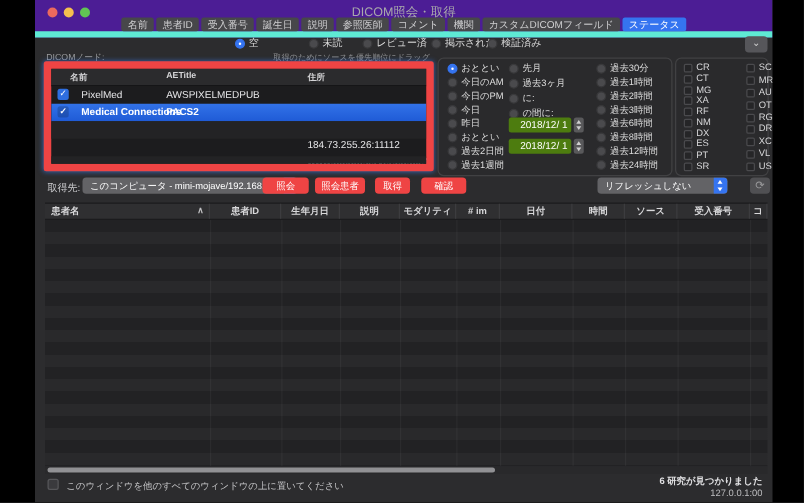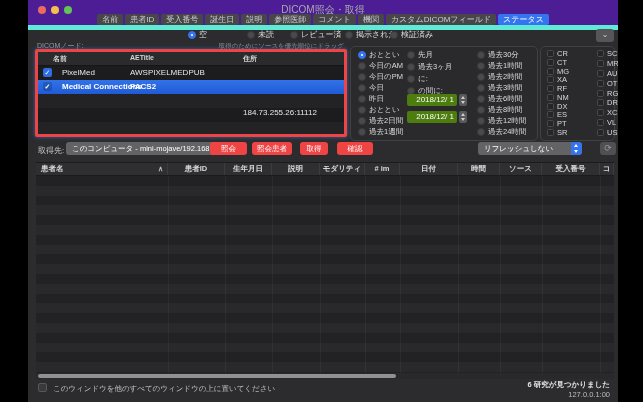--- a/index.html
+++ b/index.html
@@ -24,21 +24,21 @@
   .radio.sel{background:#3574f0;border-color:#3574f0;}
   .radio.sel::after{content:"";position:absolute;left:2px;top:2px;width:2px;height:2px;border-radius:50%;background:#fff;}
   .radio-label{font-size:8px;color:#dedede;white-space:nowrap;}
   .chevron-btn{position:absolute;left:568px;top:29px;width:18px;height:13px;background:#56565a;border-radius:3px;
     color:#cfcfcf;font-size:8px;line-height:11px;text-align:center;}
 
   
   .node-label{position:absolute;left:9px;top:41px;font-size:7px;color:#9b9b9d;}
   .drag-hint{position:absolute;left:150px;top:42px;width:166px;text-align:right;font-size:6.5px;color:#8f8f91;white-space:nowrap;}
   .node-table{position:absolute;left:7px;top:49px;width:312px;height:88px;background:#1c1c1e;
-    border:3px solid #ef4444;border-radius:2px;box-shadow:0 0 4px rgba(58,118,214,.75);box-sizing:border-box;overflow:hidden;}
+    border:6px solid #ef4444;border-radius:2px;box-shadow:0 0 4px rgba(58,118,214,.75);box-sizing:border-box;overflow:hidden;}
   .node-head{position:relative;height:13px;background:#2b2b2d;border-bottom:1px solid #151517;font-size:7px;font-weight:bold;color:#d4d4d6;}
   .node-head span{position:absolute;top:2px;}
   .nh-name{left:15px;} .nh-aet{left:92px;} .nh-addr{left:205px;}
   .node-row{position:relative;height:14px;font-size:8px;color:#e6e6e8;}
   .node-row.alt{background:#232325;}
   .node-row.sel{background:linear-gradient(#3272e8,#1f5bd6);color:#fff;font-weight:bold;}
   .node-row .chk{position:absolute;left:5px;top:2px;width:9px;height:9px;border-radius:2px;background:#2e6ee0;
     color:#fff;font-size:7px;line-height:9px;text-align:center;}
   .node-row.sel .chk{background:rgba(0,0,0,0.18);}
   .node-row .c-name{position:absolute;left:24px;top:2px;white-space:nowrap;}
@@ -58,21 +58,21 @@
   .date-field{position:absolute;left:56px;width:50px;height:12px;background:#4d7c0f;border-radius:2px;
     color:#fff;font-size:8px;line-height:12px;text-align:right;padding-right:3px;box-sizing:border-box;}
   .df1{top:47px;} .df2{top:64px;}
   .mini-step{position:absolute;left:108px;width:8px;height:12px;background:#59595b;border-radius:2px;}
   .ms1{top:47px;} .ms2{top:64px;}
   .mini-step::before,.mini-step::after{content:"";position:absolute;left:2px;border-left:2px solid transparent;border-right:2px solid transparent;}
   .mini-step::before{top:2px;border-bottom:3px solid #cfcfcf;}
   .mini-step::after{bottom:2px;border-top:3px solid #cfcfcf;}
   .mod-col{position:absolute;top:3px;bottom:3px;display:flex;flex-direction:column;justify-content:space-between;}
   .mod-c1{left:6px;} .mod-c2{left:56px;}
-  .mod-item{display:flex;align-items:flex-start;gap:3px;}
+  .mod-item{display:flex;align-items:flex-end;gap:3px;}
   .cbx{width:7px;height:7px;background:#252527;border:1px solid #4a4a4d;border-radius:1.5px;box-sizing:border-box;flex:0 0 auto;}
   .mod-label{font-size:7.5px;color:#d8d8da;line-height:8px;}
 
   
   .dest-label{position:absolute;left:10px;top:145px;font-size:8px;color:#c9c9cb;}
   .dropdown{position:absolute;height:13px;background:#636366;border-radius:3px;color:#fff;font-size:7.5px;
     line-height:13px;padding:0 14px 0 6px;box-sizing:border-box;white-space:nowrap;overflow:hidden;}
   .dd-dest{left:38px;top:142px;width:172px;}
   .dd-refresh{left:450px;top:142px;width:104px;}
   .dd-cap{position:absolute;right:0;top:0;width:11px;height:13px;background:#3574f0;border-radius:0 3px 3px 0;}

